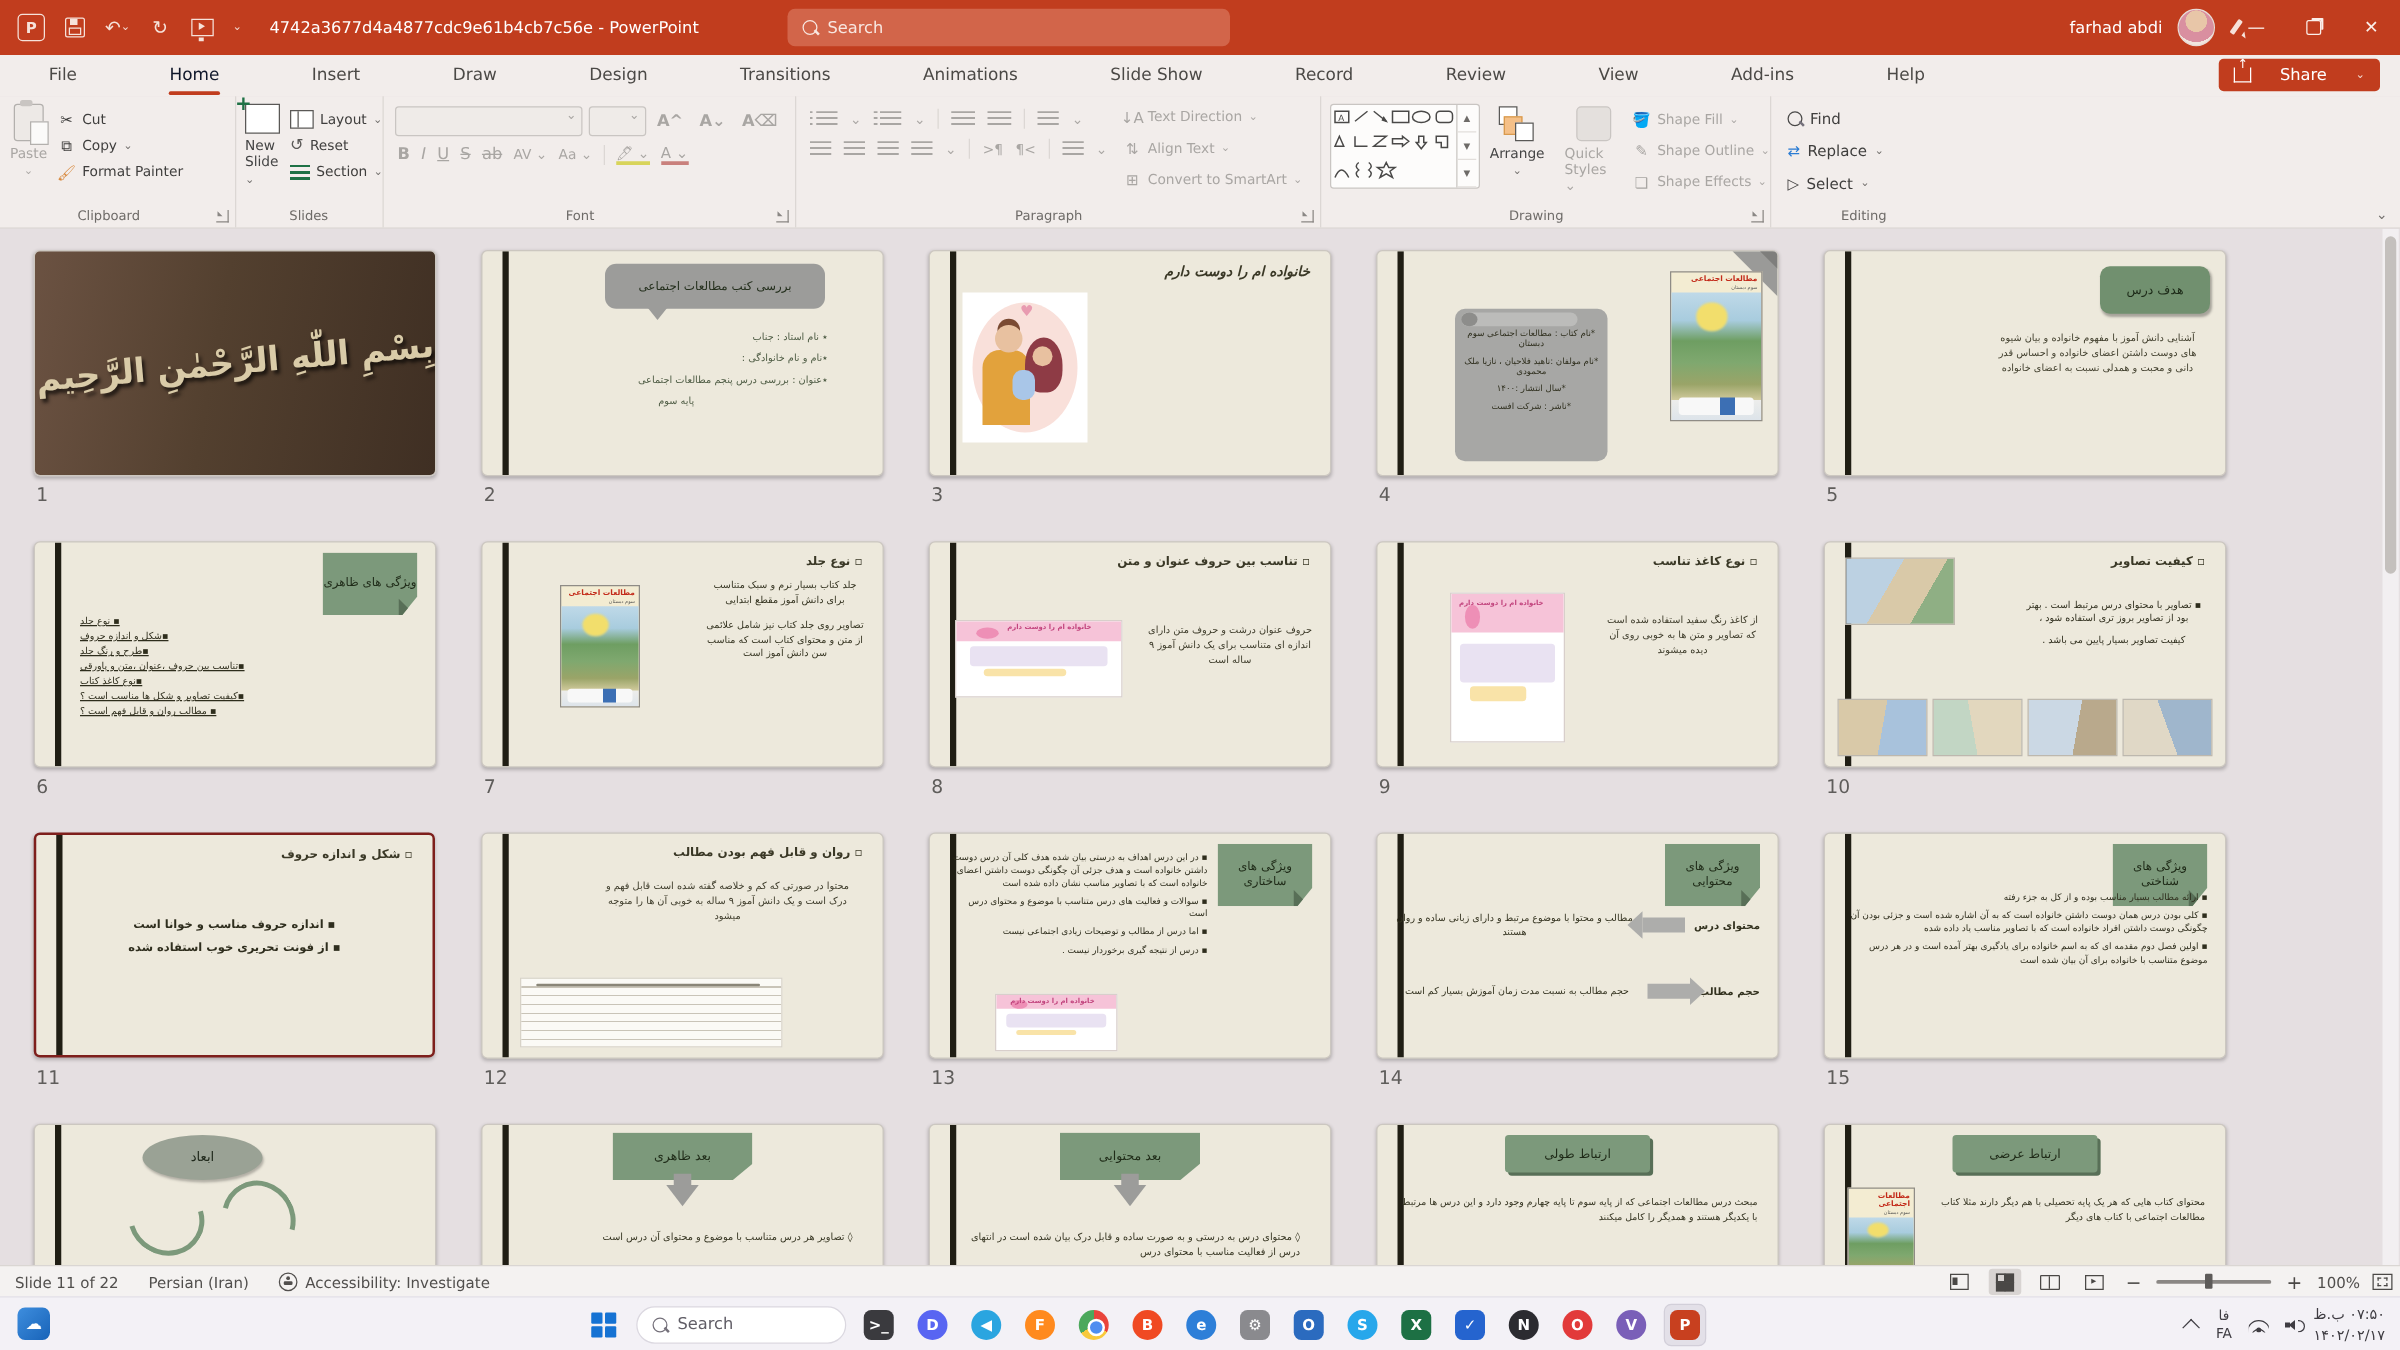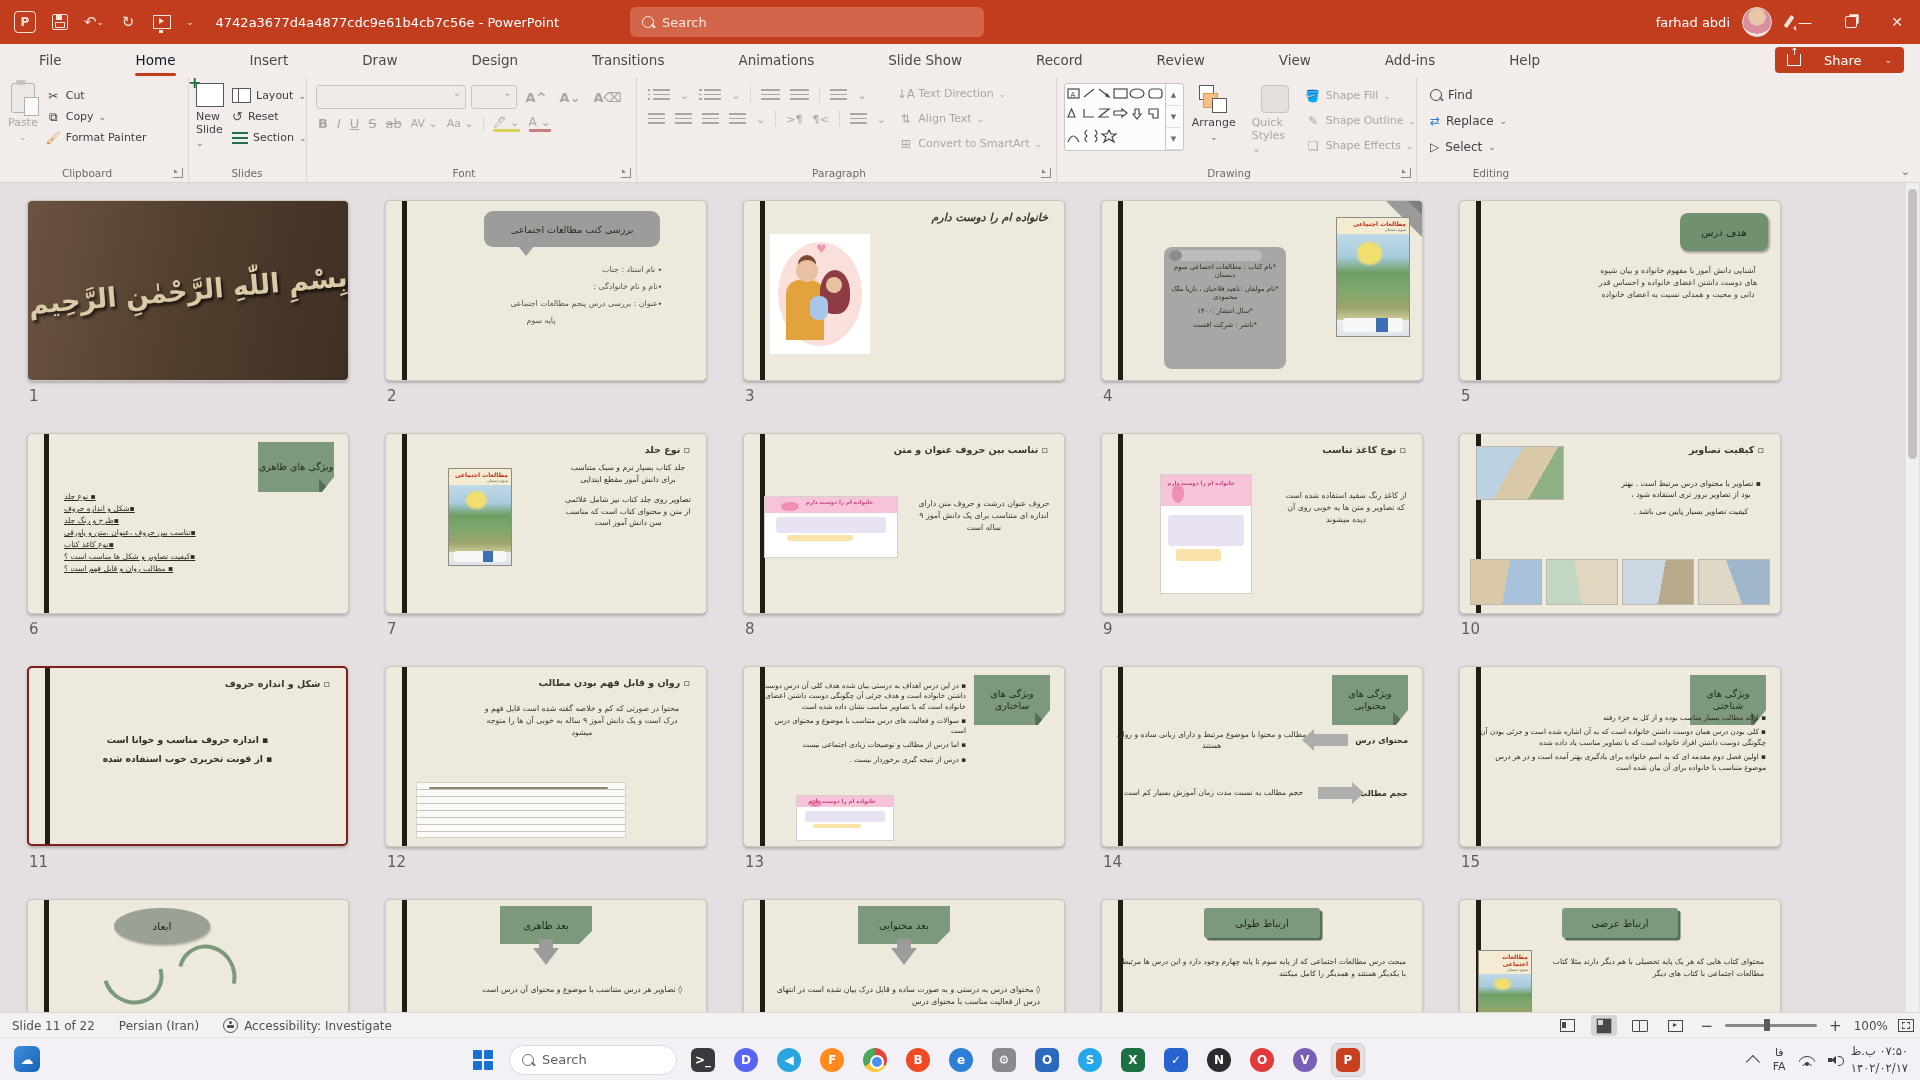--- a/index.html
+++ b/index.html
@@ -190,21 +190,21 @@
   .clabel{font-size:8.2px;font-weight:bold;direction:rtl;flex:0 0 auto;}
   
   .oval{position:absolute;background:#9AA295;border-radius:50%;display:flex;align-items:center;justify-content:center;
         color:#20291C;box-shadow:1px 2px 2px rgba(0,0,0,.25);}
   .ov-main{left:86px;top:8px;width:96px;height:36px;font-size:10.5px;}
   .arc{position:absolute;width:54px;height:50px;border:4.5px solid #7C997B;border-radius:50%;
        border-top-color:transparent;border-left-color:transparent;}
   .arc.a1{left:74px;top:46px;transform:rotate(30deg);}
   .arc.a2{left:148px;top:46px;transform:rotate(240deg);}
   
-  .gnote2{position:absolute;top:6px;left:50%;transform:translateX(-50%);width:92px;height:38px;background:#7C997B;
+  .gnote2{position:absolute;top:6px;left:50%;transform:translateX(-50%);width:112px;height:38px;background:#7C997B;
           color:#1F2B18;display:flex;align-items:center;justify-content:center;font-size:10px;
           clip-path:polygon(0 0,100% 0,100% 66%,86% 100%,0 100%);}
   .darr{position:absolute;top:48px;left:50%;transform:translateX(-50%);width:0;height:0;
         border-left:13px solid transparent;border-right:13px solid transparent;border-top:17px solid #9C9C9A;}
   .darr::before{content:"";position:absolute;left:-7px;top:-26px;width:14px;height:10px;background:#9C9C9A;}
   .dbody{position:absolute;top:84px;right:24px;left:24px;text-align:right;font-size:7.8px;line-height:1.55;}
   
   .gband{position:absolute;top:8px;left:50%;transform:translateX(-50%);width:116px;height:30px;background:#7C997B;
          color:#1F2B18;display:flex;align-items:center;justify-content:center;font-size:10px;border-radius:3px;
          box-shadow:2.5px 2.5px 0 #586F57;}

